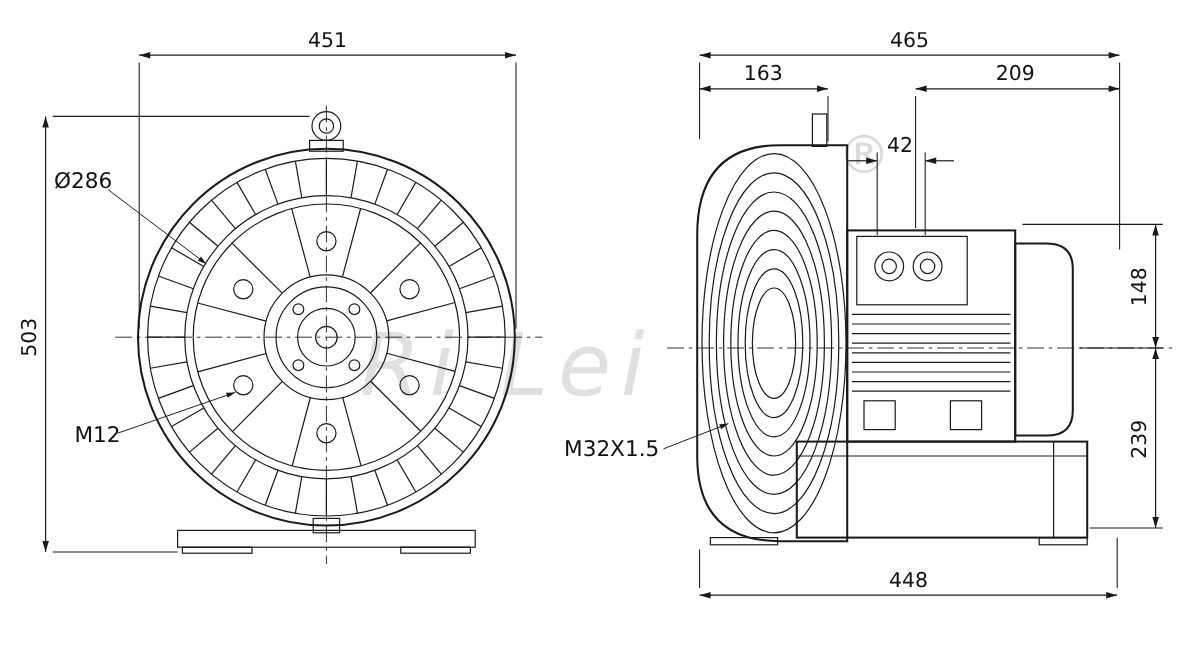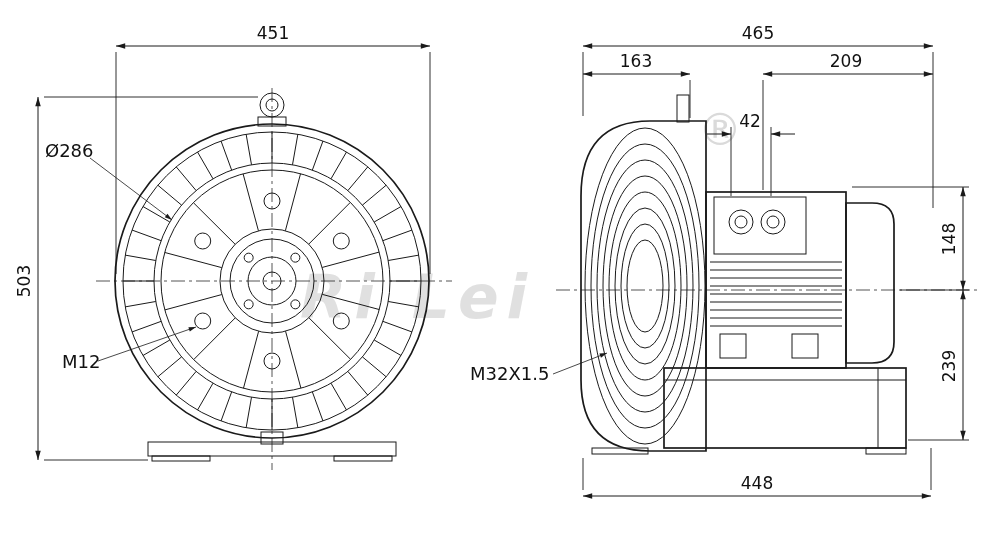--- a/index.html
+++ b/index.html
@@ -1,21 +1,21 @@
 <!DOCTYPE html>
 <html><head>
 <meta charset="utf-8">
 <style>
   html,body{margin:0;padding:0;background:#ffffff;}
   #stage{position:relative;width:1000px;height:541px;background:#fff;overflow:hidden;
          font-family:"DejaVu Sans",sans-serif;}
   
   .wm{position:absolute;color:#bcbcbc;user-select:none;}
   .wm-cjk{left:272px;top:118px;font-size:148px;letter-spacing:12px;opacity:.45;font-weight:bold;}
-  .wm-latin{left:300px;top:262px;font-size:60px;font-style:italic;font-weight:bold;opacity:.45;letter-spacing:8px;}
+  .wm-latin{left:300px;top:262px;font-size:72px;font-style:italic;font-weight:normal;opacity:.45;letter-spacing:8px;}
   .wm-reg{left:698px;top:104px;font-size:44px;opacity:.55;}
   
   svg{position:absolute;left:0;top:0;}
   line,path,circle,ellipse,rect,polyline{stroke:#1a1a1a;fill:none;stroke-width:1;}
   .thick{stroke-width:1.7;}
   .thin{stroke-width:.8;}
   .ext{stroke-width:.9;}
   .dim{stroke-width:1;}
   .cl{stroke-width:.8;stroke-dasharray:14 4 3 4;stroke:#2a2a2a;}
   .arrhead{fill:#1a1a1a;stroke:none;}

